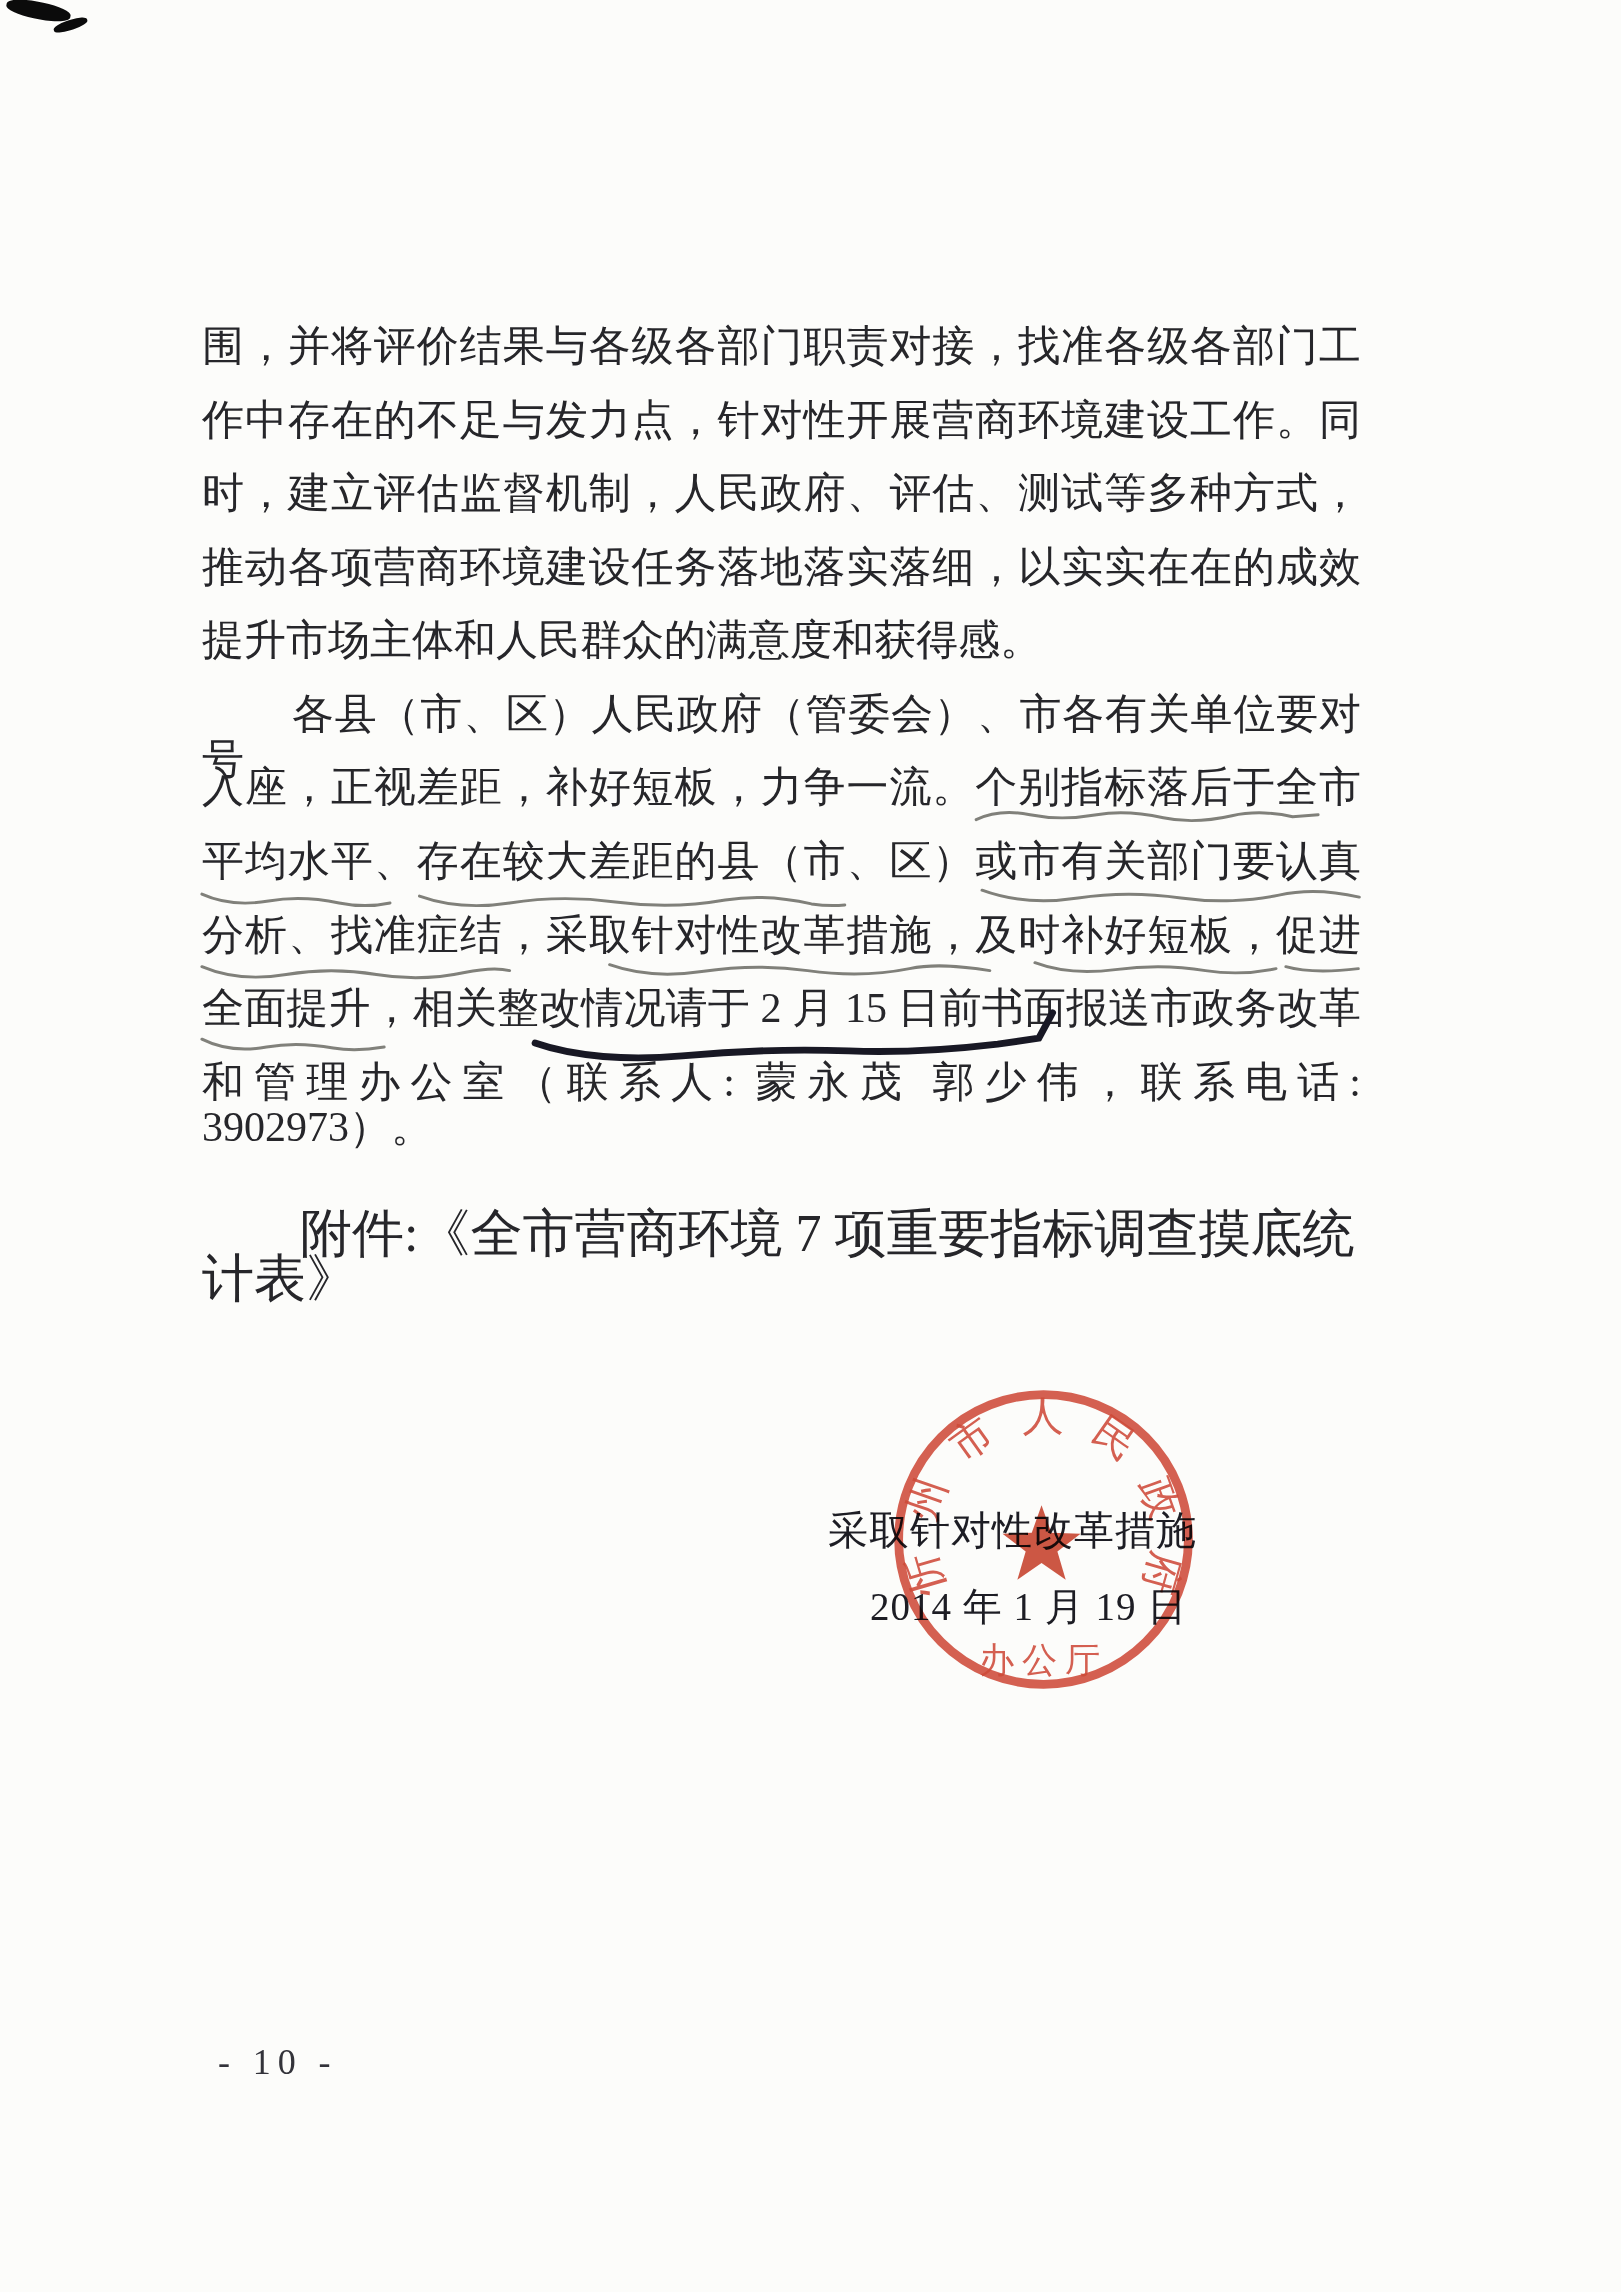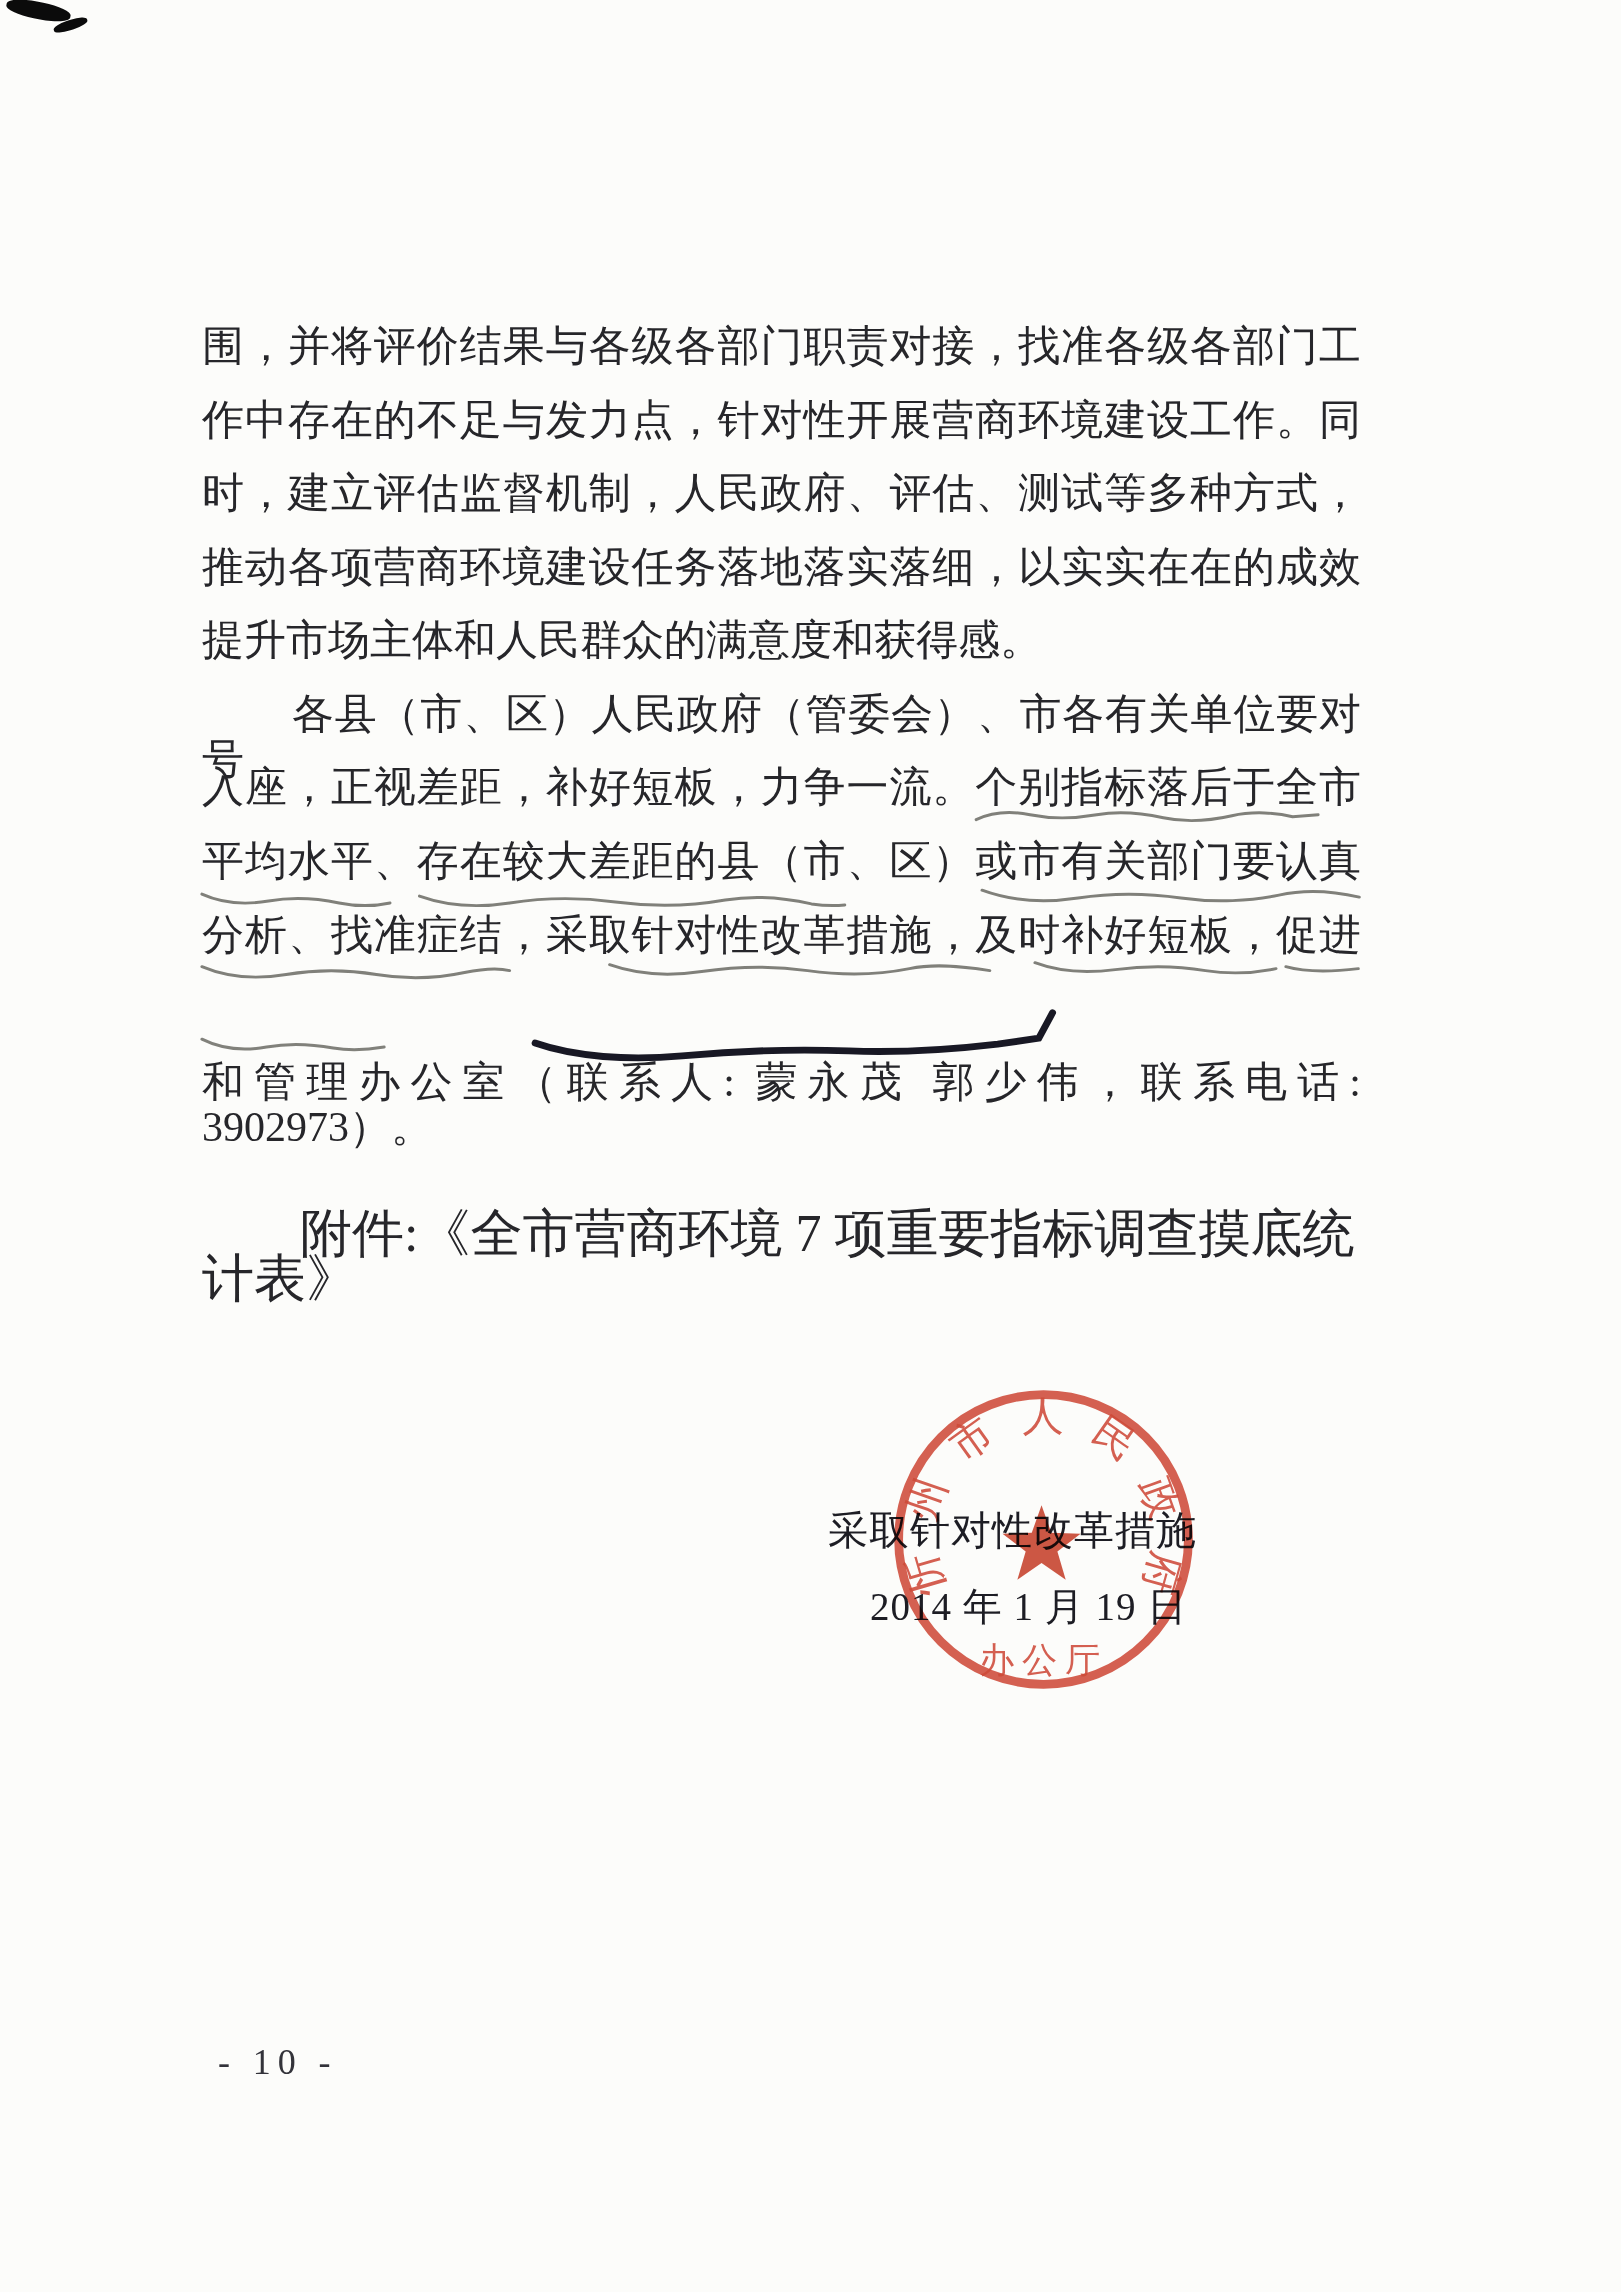--- a/index.html
+++ b/index.html
@@ -65,20 +65,21 @@
 
   <div class="line" style="top:324px">围，并将评价结果与各级各部门职责对接，找准各级各部门工</div>
   <div class="line" style="top:398px">作中存在的不足与发力点，针对性开展营商环境建设工作。同</div>
   <div class="line" style="top:471px">时，建立评估监督机制，人民政府、评估、测试等多种方式，</div>
   <div class="line" style="top:545px">推动各项营商环境建设任务落地落实落细，以实实在在的成效</div>
   <div class="line end" style="top:618px">提升市场主体和人民群众的满意度和获得感。</div>
   <div class="line indent" style="top:692px">各县（市、区）人民政府（管委会）、市各有关单位要对号</div>
   <div class="line" style="top:839px">平均水平、存在较大差距的县（市、区）或市有关部门要认真</div>
   <div class="line" style="top:765px">入座，正视差距，补好短板，力争一流。个别指标落后于全市</div>
   <div class="line" style="top:913px">分析、找准症结，采取针对性改革措施，及时补好短板，促进</div>
+  <div class="line" style="top:986px">全面提升，相关整改情况请于 2 月 15 日前书面报送市政务改革</div>
   <div class="line end" style="top:1060px">和管理办公室（联系人: 蒙永茂 郭少伟，联系电话: 3902973）。</div>
 
   <div class="attachment" style="top:1211px">附件:《全市营商环境 7 项重要指标调查摸底统计表》</div>
 
   <svg class="marks" viewBox="0 0 1654 2339" xmlns="http://www.w3.org/2000/svg">
     <g fill="none" stroke="#6b6b64" stroke-width="3" stroke-linecap="round" opacity="0.85">
       <path d="M996,836 c15,-7 35,-9 55,-5 c25,5 45,4 68,0 c22,-4 45,-2 68,3 c23,5 48,3 70,-2 c22,-5 46,-3 62,1 l26,-2"></path>
       <path d="M206,912 c20,9 45,11 68,7 c23,-4 48,-3 72,2 c20,4 38,3 52,0"></path>
       <path d="M428,914 c28,10 60,12 92,7 c32,-5 70,-6 108,-1 c38,5 78,4 112,-2 c30,-5 62,-2 88,4 c14,2 24,2 34,1"></path>
       <path d="M1002,908 c30,11 65,13 98,8 c33,-5 70,-5 105,0 c35,5 72,3 100,-3 c26,-6 56,-4 82,2"></path>

